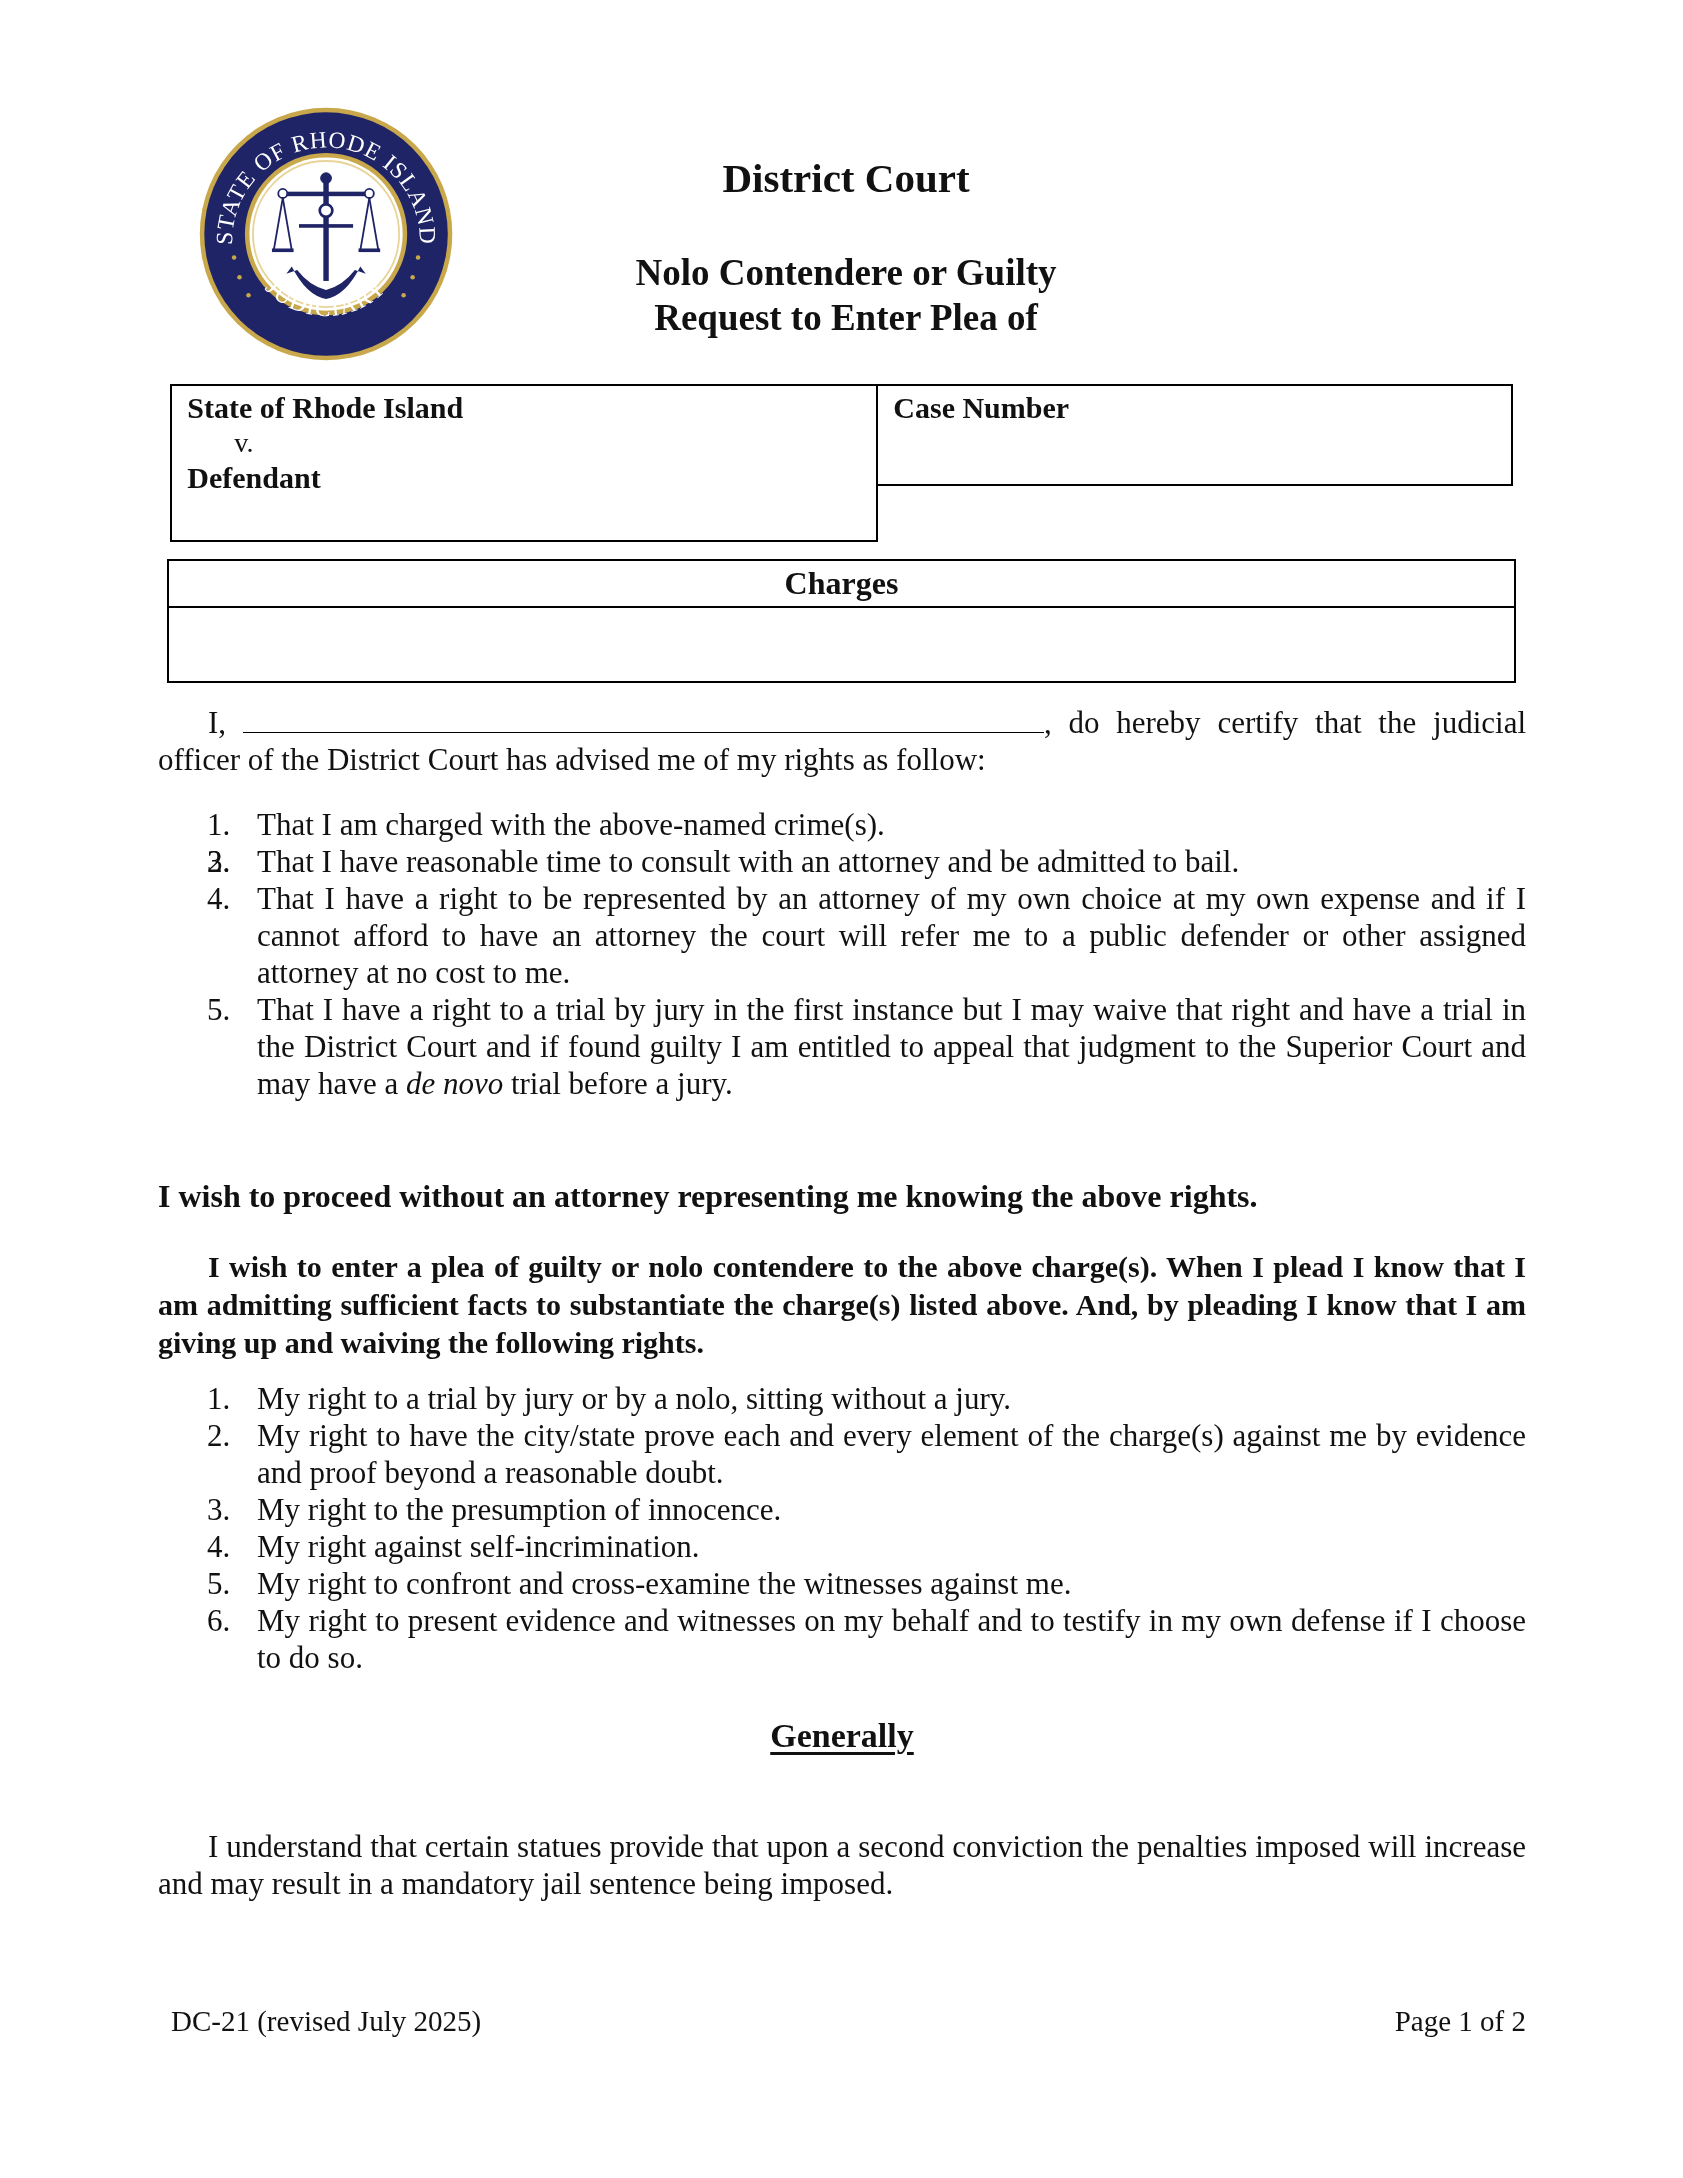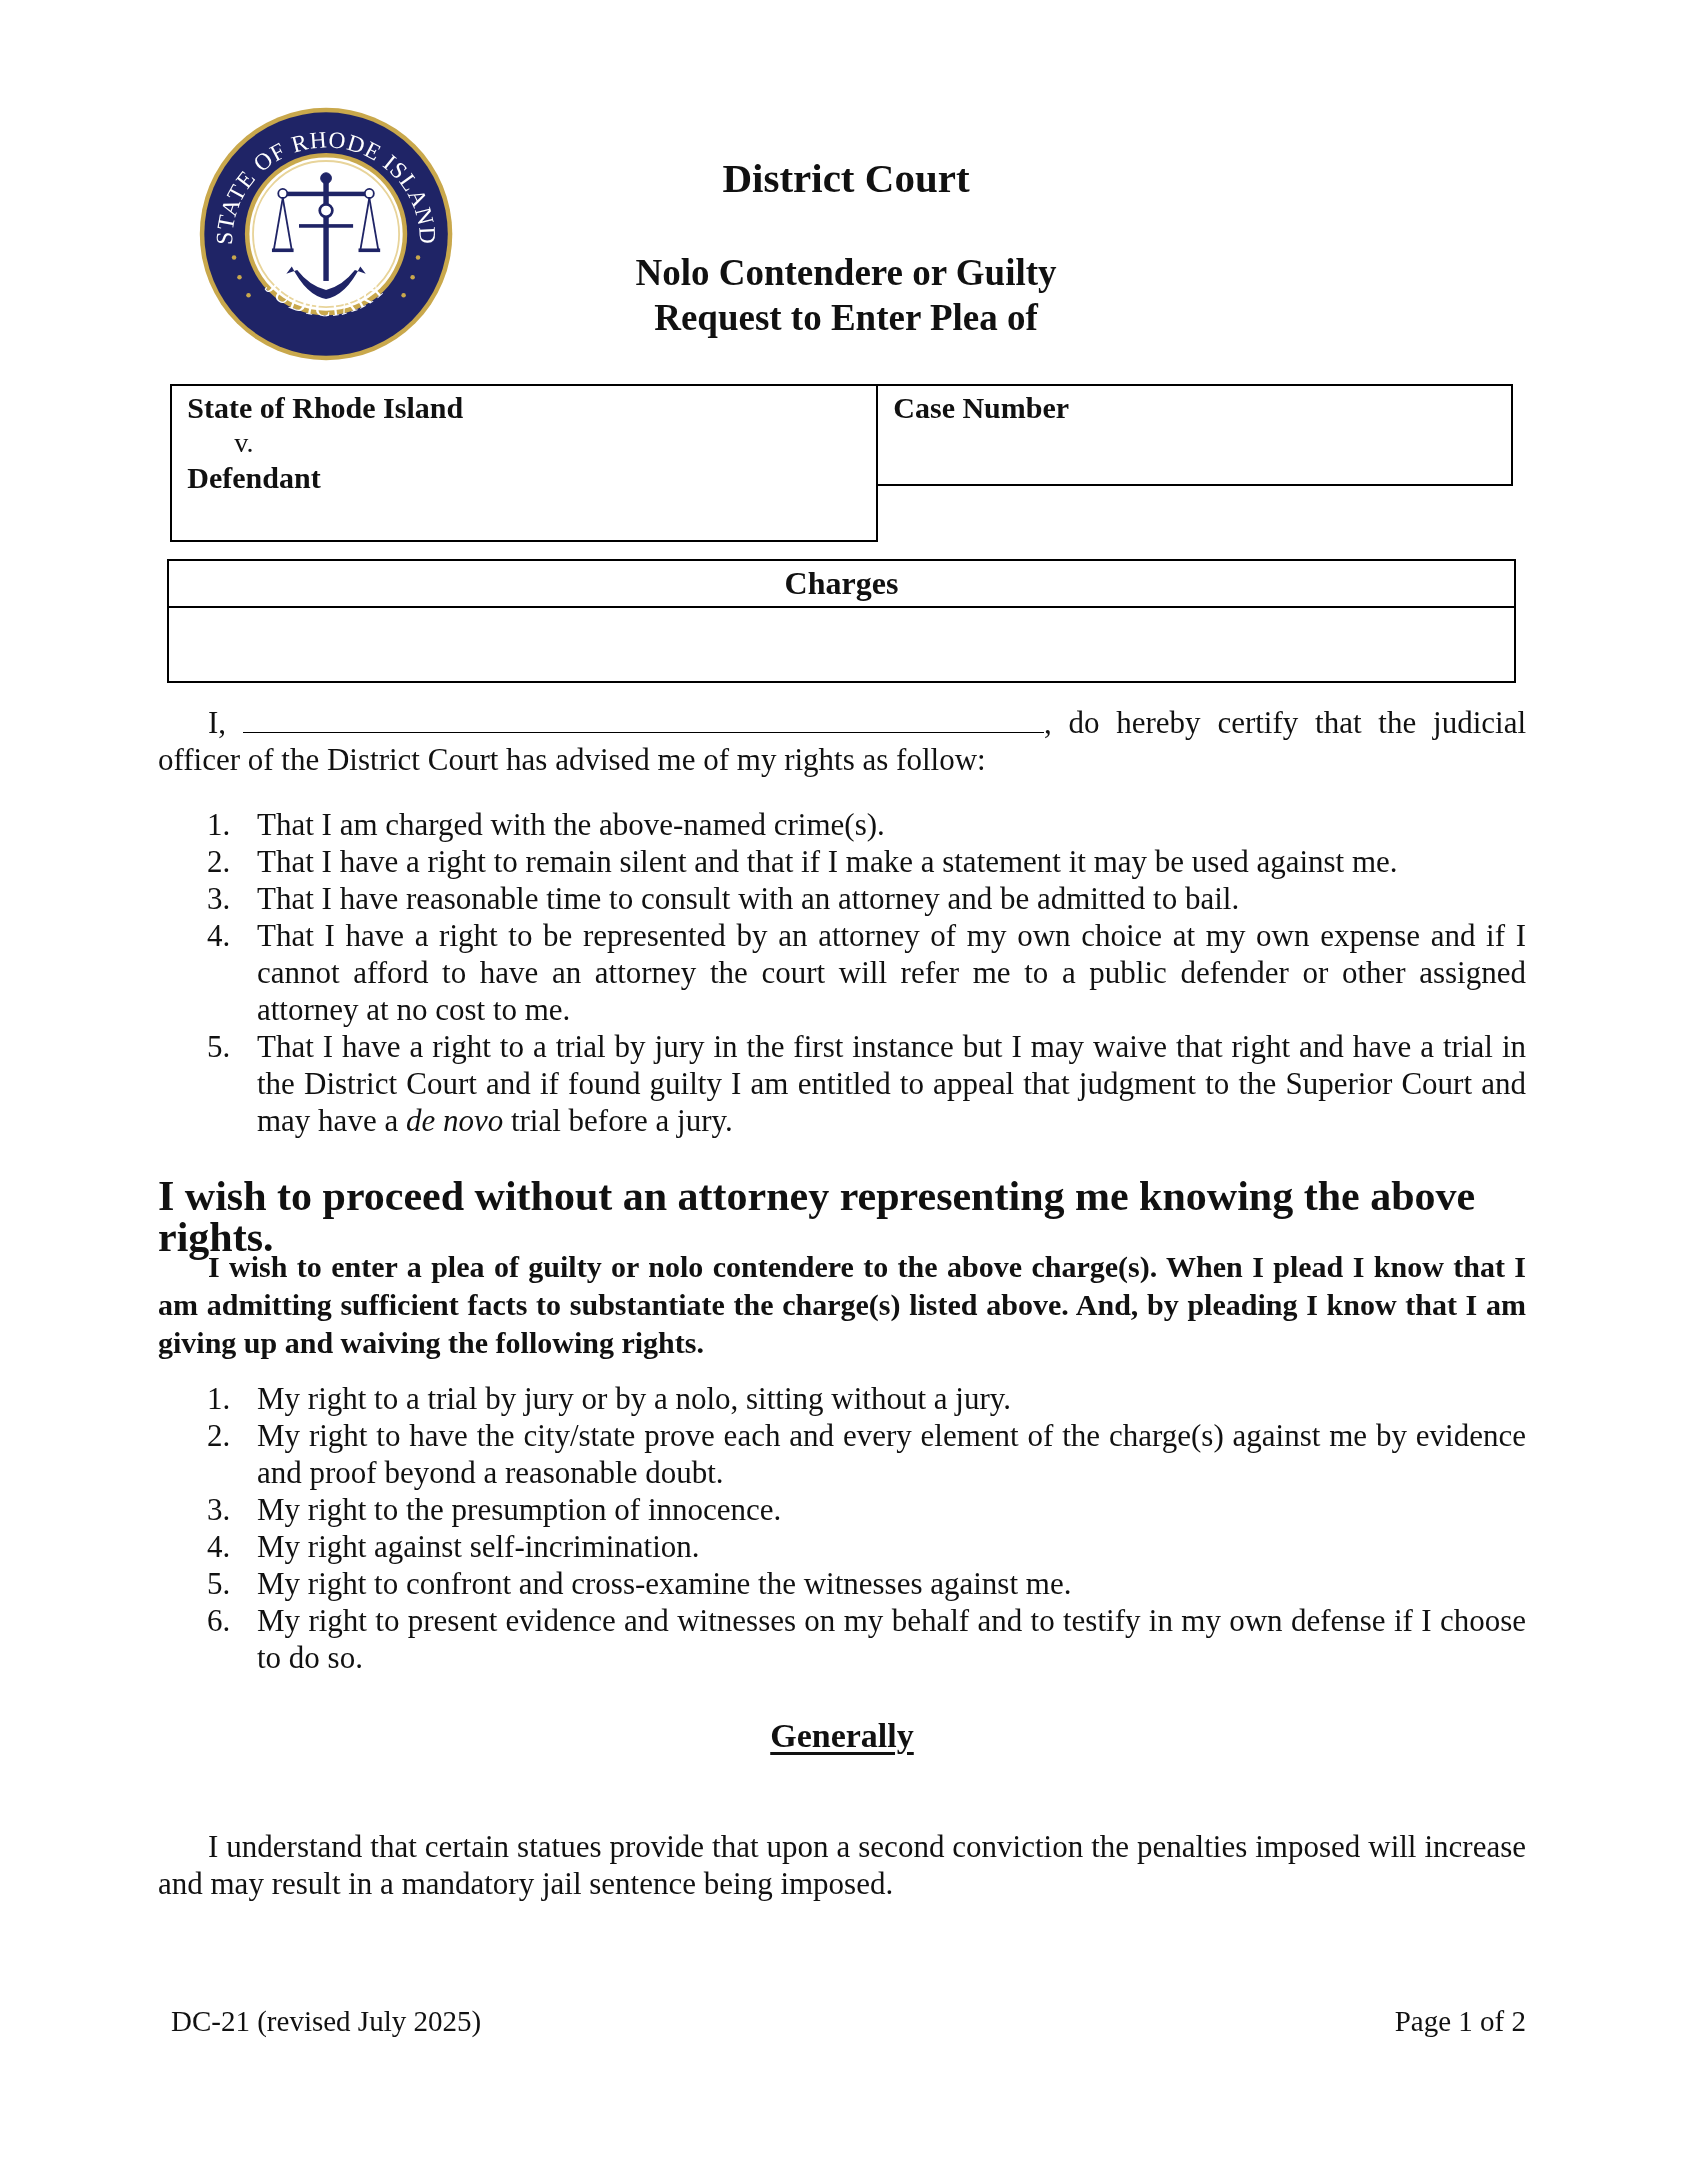--- a/index.html
+++ b/index.html
@@ -21,21 +21,21 @@
   .charges-head { height:45px; border-bottom:2.7px solid #000; text-align:center;
                   font-weight:bold; font-size:32px; line-height:45px; }
   .charges-body { height:74px; }
   .para { left:158px; width:1368px; font-size:31px; line-height:37px; text-align:justify; }
   .indent { text-indent:50px; }
   .blank { display:inline-block; width:801px; border-bottom:1.8px solid #000; height:27px; vertical-align:baseline; }
   ol.rights { position:absolute; left:158px; width:1368px; margin:0; padding:0; list-style:none;
               font-size:31px; line-height:37px; }
   ol.rights li { position:relative; padding-left:99px; text-align:justify; }
   ol.rights li .num { position:absolute; left:49px; top:0; }
-  .big-bold { left:158px; width:1386px; top:1176px; font-weight:bold; font-size:42px; line-height:41px; }
+  .big-bold { left:158px; width:1386px; top:1176px; font-weight:bold; font-size:32px; line-height:41px; }
   .bold-para { top:1248px; font-weight:bold; font-size:30px; line-height:38px; }
   .gen-head { left:158px; width:1368px; top:1715px; text-align:center; font-weight:bold;
               font-size:34px; line-height:41px; }
   .gen-head span { text-decoration:underline; text-decoration-thickness:2.7px; text-underline-offset:5.4px; }
   .footer { top:2003px; font-size:29px; line-height:36px; }
   .foot-left { left:171px; }
   .foot-right { left:1260px; width:266px; text-align:right; }
 </style>
 </head>
 <body>
@@ -111,21 +111,21 @@
   <div class="charges-body"></div>
 </div>
 
 <div class="abs para indent" style="top:704px;">
   <span>I,</span>
   <span class="blank"></span><span>, do hereby certify that the judicial officer of the District Court has advised me of my rights as follow:</span>
 </div>
 
 <ol class="rights" style="top:806px;">
   <li><span class="num">1.</span><span>That I am charged with the above-named crime(s).</span></li>
-  <li><span class="num">2.</span><span>That I have a right to remain silent and that if I make a statement it may be used against me.</span></li>
+  <li><span class="num">2.</span></li>
   <li><span class="num">3.</span><span>That I have reasonable time to consult with an attorney and be admitted to bail.</span></li>
   <li><span class="num">4.</span><span>That I have a right to be represented by an attorney of my own choice at my own expense and if I cannot afford to have an attorney the court will refer me to a public defender or other assigned attorney at no cost to me.</span></li>
   <li><span class="num">5.</span><span>That I have a right to a trial by jury in the first instance but I may waive that right and have a trial in the District Court and if found guilty I am entitled to appeal that judgment to the Superior Court and may have a </span><i>de novo</i><span> trial before a jury.</span></li>
 </ol>
 
 <div class="abs big-bold">I wish to proceed without an attorney representing me knowing the above rights.</div>
 
 <div class="abs para indent bold-para">I wish to enter a plea of guilty or nolo contendere to the above charge(s). When I plead I know that I am admitting sufficient facts to substantiate the charge(s) listed above. And, by pleading I know that I am giving up and waiving the following rights.</div>
 
 <ol class="rights" style="top:1380px;">

